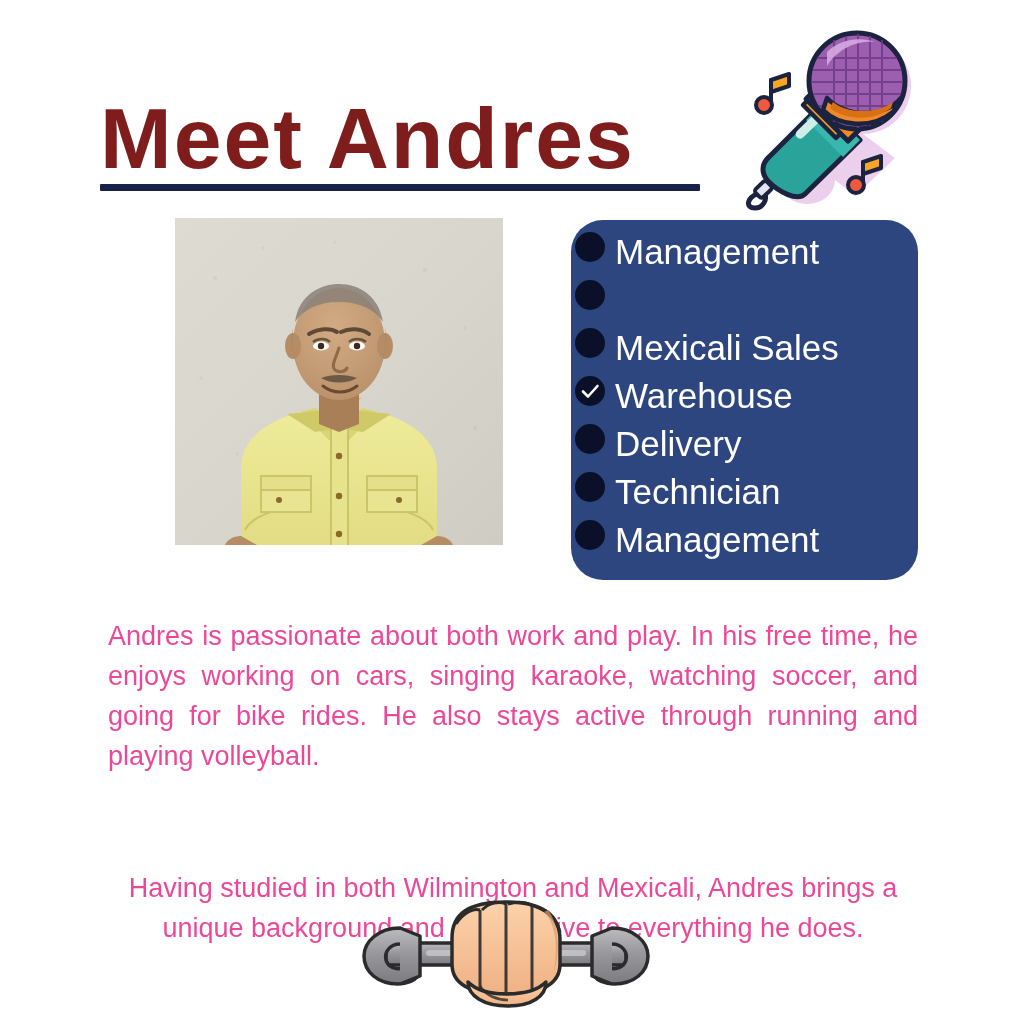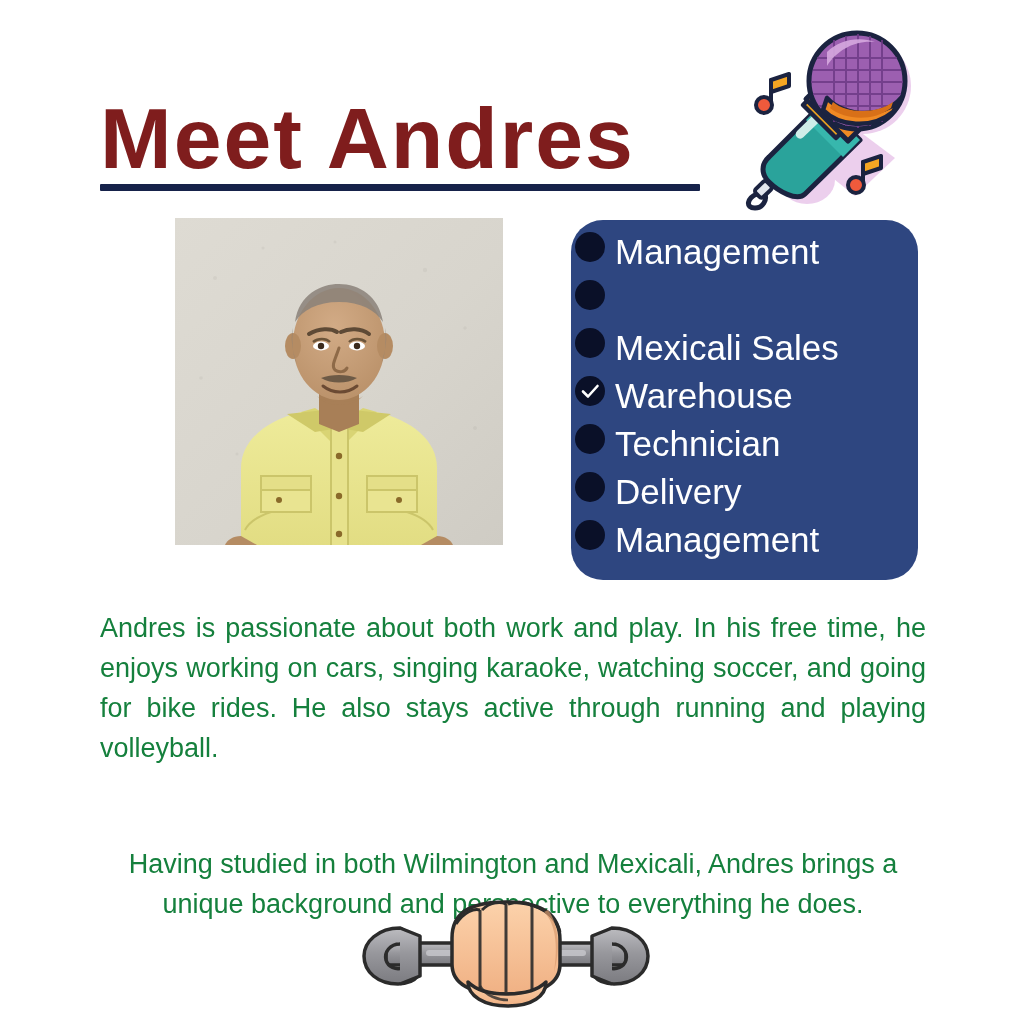--- a/index.html
+++ b/index.html
@@ -107,22 +107,22 @@
   #bio-text {
     position: absolute;
     left: 92px;
     top: 600px;
     width: 842px;
   }
   .bio-paragraph {
     font-family: "Liberation Sans", sans-serif;
     font-size: 27px;
     line-height: 40px;
-    color: #15803d;
-    margin: 8px;
+    color: #ec4899;
+    margin: 16px;
     text-align: justify;
     text-justify: inter-word;
   }
   .bio-paragraph.last { text-align: center; }
   .para-gap { height: 60px; }
 
   
   #wrench-illustration {
     position: absolute;
     left: 356px;
@@ -301,26 +301,26 @@
     <span class="role-marker">
       <svg width="22" height="22" viewBox="0 0 22 22">
         <path d="M4 11.5 L9 16.5 L18.5 6" fill="none" stroke="#ffffff" stroke-width="2.6" stroke-linecap="round" stroke-linejoin="round"></path>
       </svg>
     </span>
     <span class="role-label">Warehouse</span>
   </div>
 
   <div class="role-row">
     <span class="role-marker"></span>
+    <span class="role-label">Delivery</span>
+  </div>
+
+  <div class="role-row">
+    <span class="role-marker"></span>
     <span class="role-label">Technician</span>
-  </div>
-
-  <div class="role-row">
-    <span class="role-marker"></span>
-    <span class="role-label">Delivery</span>
   </div>
 
   <div class="role-row">
     <span class="role-marker"></span>
     <span class="role-label">Management</span>
   </div>
 
 </div>
 
 <div id="bio-text">

